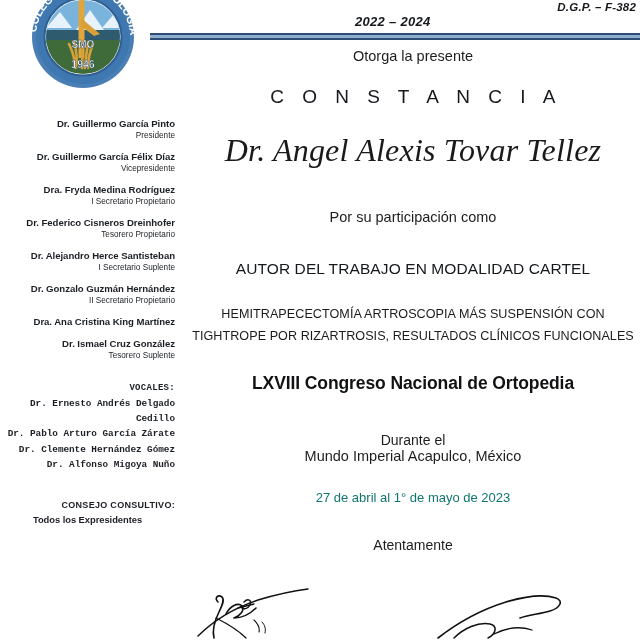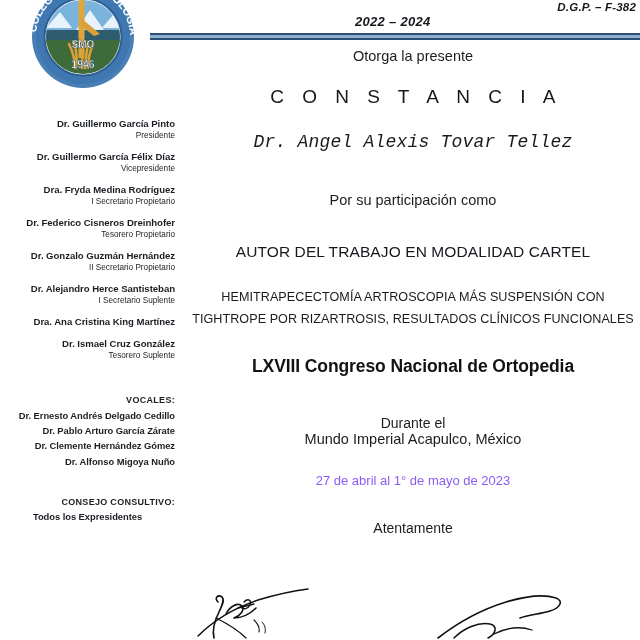--- a/index.html
+++ b/index.html
@@ -109,21 +109,22 @@
     margin-bottom: 3px;
   }
   .group-member {
     font-size: 9.4px;
     font-weight: bold;
     color: #1b1f24;
     line-height: 1.62;
     letter-spacing: -0.05px;
   }
   #vocales-block {
-    margin-top: 34px;
+    margin-top: 22px;
+    font-family: Liberation Mono, monospace;
   }
   #consejo-block {
     margin-top: 28px;
   }
   #consejo-block .group-member {
     line-height: 1.5;
     text-align: center;
   }
 
   
@@ -140,23 +141,23 @@
     margin-top: 4px;
   }
   #constancia {
     font-size: 19px;
     letter-spacing: 6.5px;
     color: #15181c;
     margin-top: 22px;
     padding-left: 6px;
   }
   #recipient-name {
-    font-family: Liberation Mono, monospace;
+    font-family: Liberation Serif, serif;
     font-style: italic;
-    font-size: 18px;
+    font-size: 32px;
     color: #1a1a1a;
     margin-top: 24px;
     letter-spacing: 0.2px;
   }
   #por-su {
     font-size: 14.5px;
     color: #1d1d1d;
     margin-top: 40px;
   }
   #participation-role {
@@ -184,21 +185,21 @@
     color: #101214;
     margin-top: 26px;
     letter-spacing: -0.1px;
   }
   #congress-venue {
     font-size: 14.5px;
     color: #1d1d1d;
   }
   #congress-dates {
     font-size: 13px;
-    color: #8b5cf6;
+    color: #0f766e;
     margin-top: 26px;
   }
   #atentamente {
     font-size: 14px;
     color: #1d1d1d;
     margin-top: 32px;
   }
 
   
   #signatures {
@@ -272,26 +273,26 @@
   </div>
   <div class="officer">
     <div class="officer-name">Dra. Fryda Medina Rodríguez</div>
     <div class="officer-role">I Secretario Propietario</div>
   </div>
   <div class="officer">
     <div class="officer-name">Dr. Federico Cisneros Dreinhofer</div>
     <div class="officer-role">Tesorero Propietario</div>
   </div>
   <div class="officer">
+    <div class="officer-name">Dr. Alejandro Herce Santisteban</div>
+    <div class="officer-role">I Secretario Suplente</div>
+  </div>
+  <div class="officer">
     <div class="officer-name">Dr. Gonzalo Guzmán Hernández</div>
     <div class="officer-role">II Secretario Propietario</div>
-  </div>
-  <div class="officer">
-    <div class="officer-name">Dr. Alejandro Herce Santisteban</div>
-    <div class="officer-role">I Secretario Suplente</div>
   </div>
   <div class="officer">
     <div class="officer-name">Dra. Ana Cristina King Martínez</div>
   </div>
   <div class="officer">
     <div class="officer-name">Dr. Ismael Cruz González</div>
     <div class="officer-role">Tesorero Suplente</div>
   </div>
 
   <div id="vocales-block">

